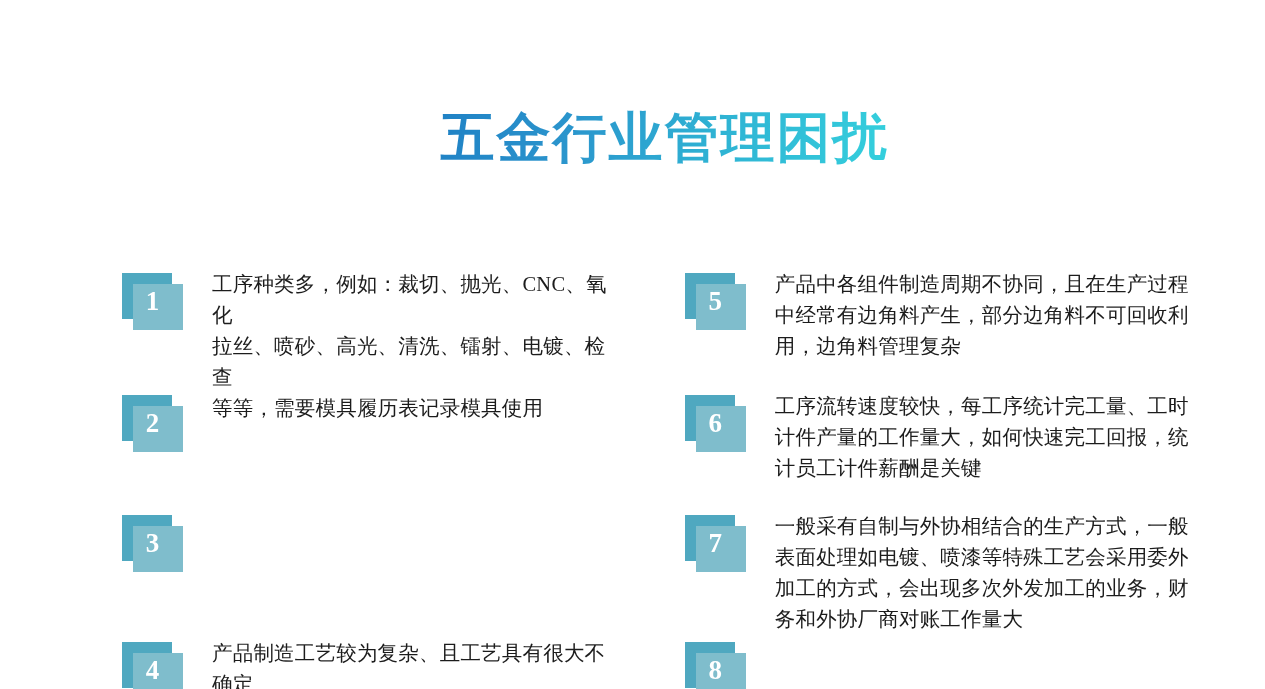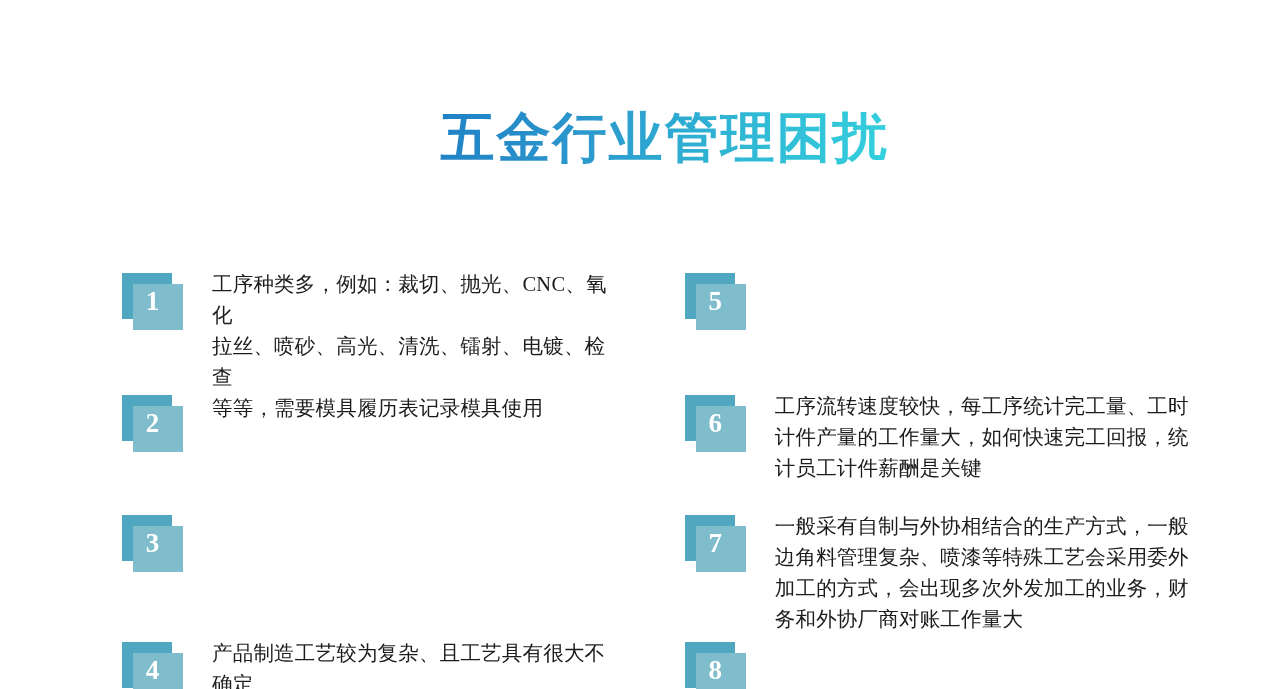--- a/index.html
+++ b/index.html
@@ -165,41 +165,44 @@
     </div>
 
     <div class="col col-right">
 
       <div class="item r1">
         <div class="badge">
           <span class="sq-back"></span>
           <span class="sq-front"></span>
           <span class="num">5</span>
         </div>
+        <div class="body-text">产品中各组件制造周期不协同，且在生产过程
+中经常有边角料产生，部分边角料不可回收利
+用，边角料管理复杂</div>
       </div>
 
       <div class="item r2">
         <div class="badge">
           <span class="sq-back"></span>
           <span class="sq-front"></span>
           <span class="num">6</span>
         </div>
         <div class="body-text">工序流转速度较快，每工序统计完工量、工时
 计件产量的工作量大，如何快速完工回报，统
 计员工计件薪酬是关键</div>
       </div>
 
       <div class="item r3">
         <div class="badge">
           <span class="sq-back"></span>
           <span class="sq-front"></span>
           <span class="num">7</span>
         </div>
         <div class="body-text">一般采有自制与外协相结合的生产方式，一般
-边角料管理复杂、喷漆等特殊工艺会采用委外
+表面处理如电镀、喷漆等特殊工艺会采用委外
 加工的方式，会出现多次外发加工的业务，财
 务和外协厂商对账工作量大</div>
       </div>
 
       <div class="item r4">
         <div class="badge">
           <span class="sq-back"></span>
           <span class="sq-front"></span>
           <span class="num">8</span>
         </div>

